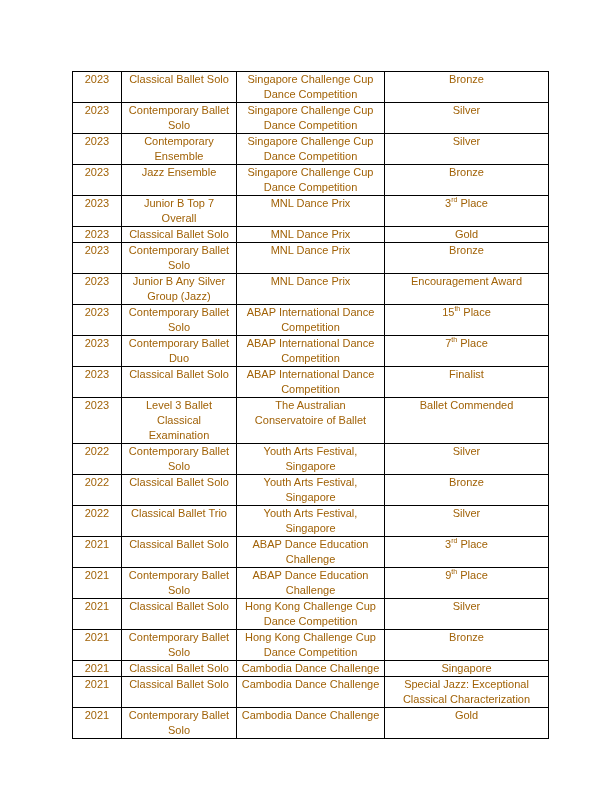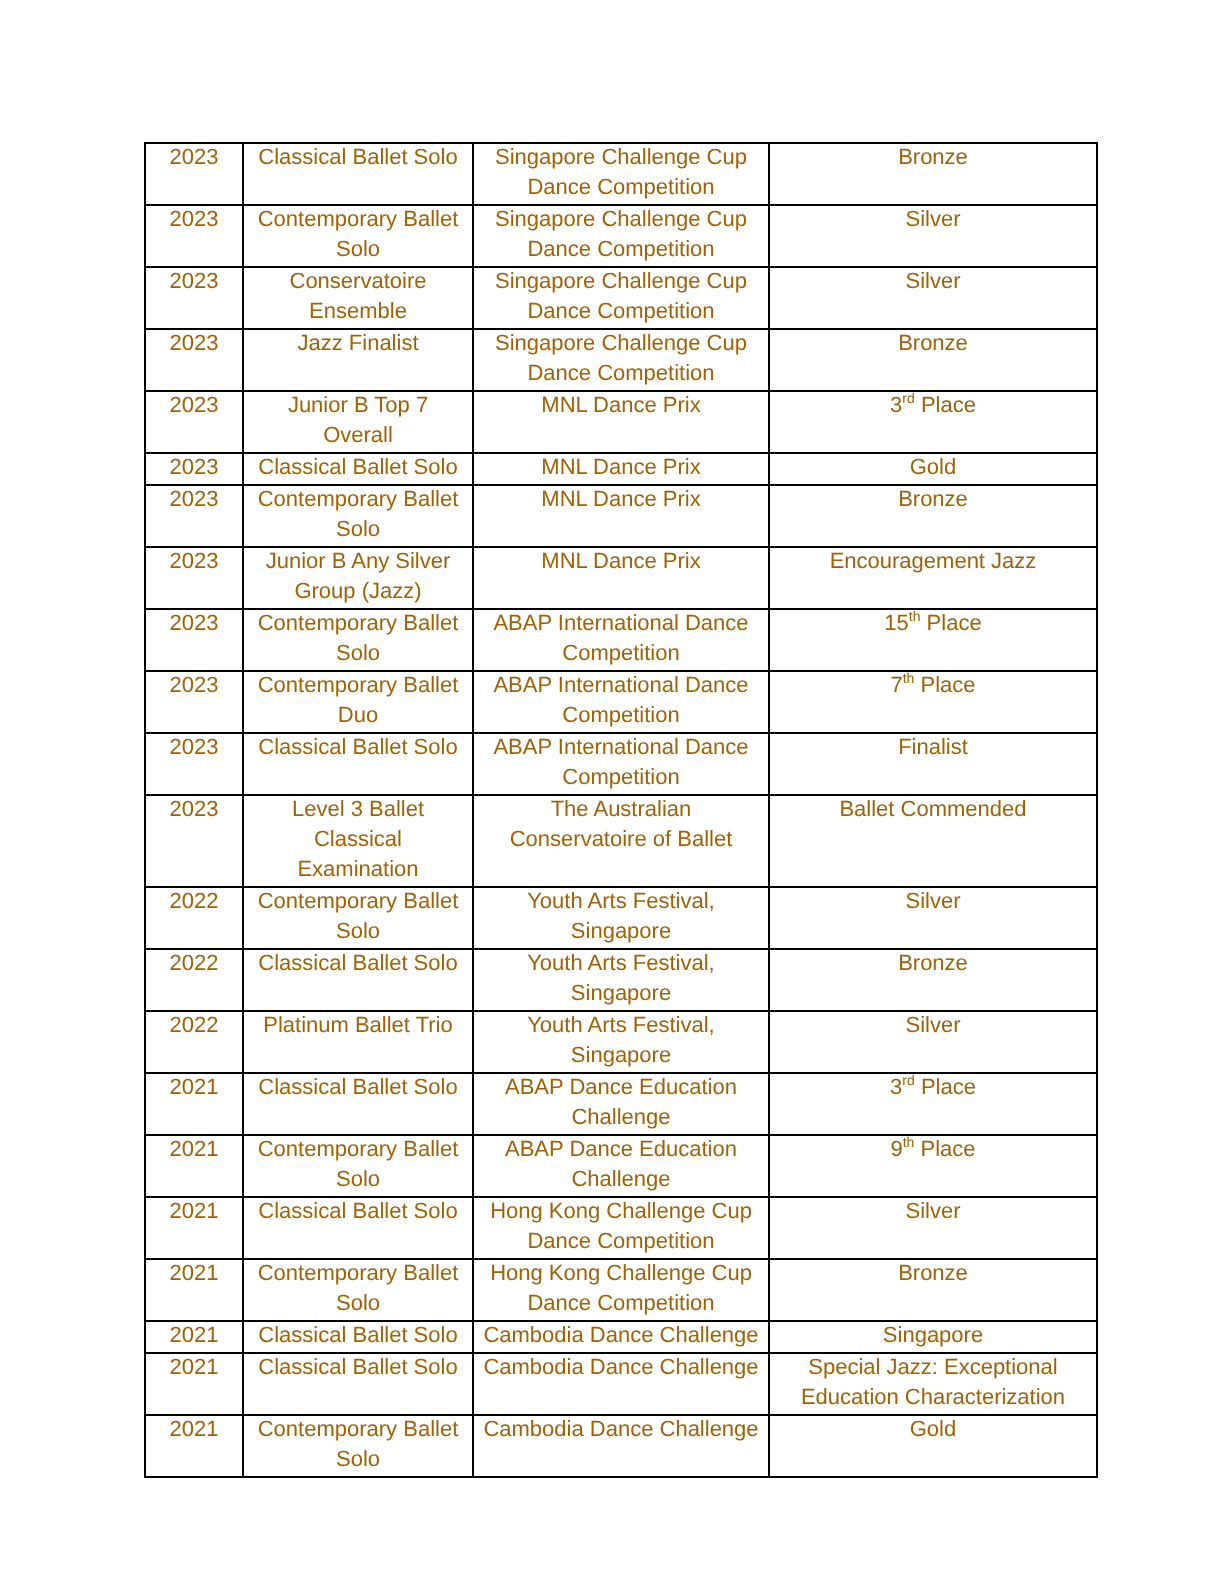--- a/index.html
+++ b/index.html
@@ -62,29 +62,29 @@
         <tr>
     <td>2023</td>
     <td>Contemporary Ballet
 Solo</td>
     <td>Singapore Challenge Cup
 Dance Competition</td>
     <td><span>Silver</span></td>
   </tr>
         <tr>
     <td>2023</td>
-    <td>Conservatoire
+    <td>Contemporary
 Ensemble</td>
     <td>Singapore Challenge Cup
 Dance Competition</td>
     <td><span>Silver</span></td>
   </tr>
         <tr>
     <td>2023</td>
-    <td>Jazz Finalist</td>
+    <td>Jazz Ensemble</td>
     <td>Singapore Challenge Cup
 Dance Competition</td>
     <td><span>Bronze</span></td>
   </tr>
         <tr>
     <td>2023</td>
     <td>Junior B Top 7
 Overall</td>
     <td>MNL Dance Prix</td>
     <td><span>3</span><span class="sup">rd</span><span> Place</span></td>
@@ -100,21 +100,21 @@
     <td>Contemporary Ballet
 Solo</td>
     <td>MNL Dance Prix</td>
     <td><span>Bronze</span></td>
   </tr>
         <tr>
     <td>2023</td>
     <td>Junior B Any Silver
 Group (Jazz)</td>
     <td>MNL Dance Prix</td>
-    <td><span>Encouragement Jazz</span></td>
+    <td><span>Encouragement Award</span></td>
   </tr>
         <tr>
     <td>2023</td>
     <td>Contemporary Ballet
 Solo</td>
     <td>ABAP International Dance
 Competition</td>
     <td><span>15</span><span class="sup">th</span><span> Place</span></td>
   </tr>
         <tr>
@@ -151,21 +151,21 @@
   </tr>
         <tr>
     <td>2022</td>
     <td>Classical Ballet Solo</td>
     <td>Youth Arts Festival,
 Singapore</td>
     <td><span>Bronze</span></td>
   </tr>
         <tr>
     <td>2022</td>
-    <td>Platinum Ballet Trio</td>
+    <td>Classical Ballet Trio</td>
     <td>Youth Arts Festival,
 Singapore</td>
     <td><span>Silver</span></td>
   </tr>
         <tr>
     <td>2021</td>
     <td>Classical Ballet Solo</td>
     <td>ABAP Dance Education
 Challenge</td>
     <td><span>3</span><span class="sup">rd</span><span> Place</span></td>
@@ -196,21 +196,21 @@
         <tr>
     <td>2021</td>
     <td>Classical Ballet Solo</td>
     <td>Cambodia Dance Challenge</td>
     <td><span>Singapore</span></td>
   </tr>
         <tr>
     <td>2021</td>
     <td>Classical Ballet Solo</td>
     <td>Cambodia Dance Challenge</td>
-    <td><span>Special Jazz: Exceptional</span><br><span>Education Characterization</span></td>
+    <td><span>Special Jazz: Exceptional</span><br><span>Classical Characterization</span></td>
   </tr>
         <tr>
     <td>2021</td>
     <td>Contemporary Ballet
 Solo</td>
     <td>Cambodia Dance Challenge</td>
     <td><span>Gold</span></td>
   </tr>
       </tbody>
   </table>

